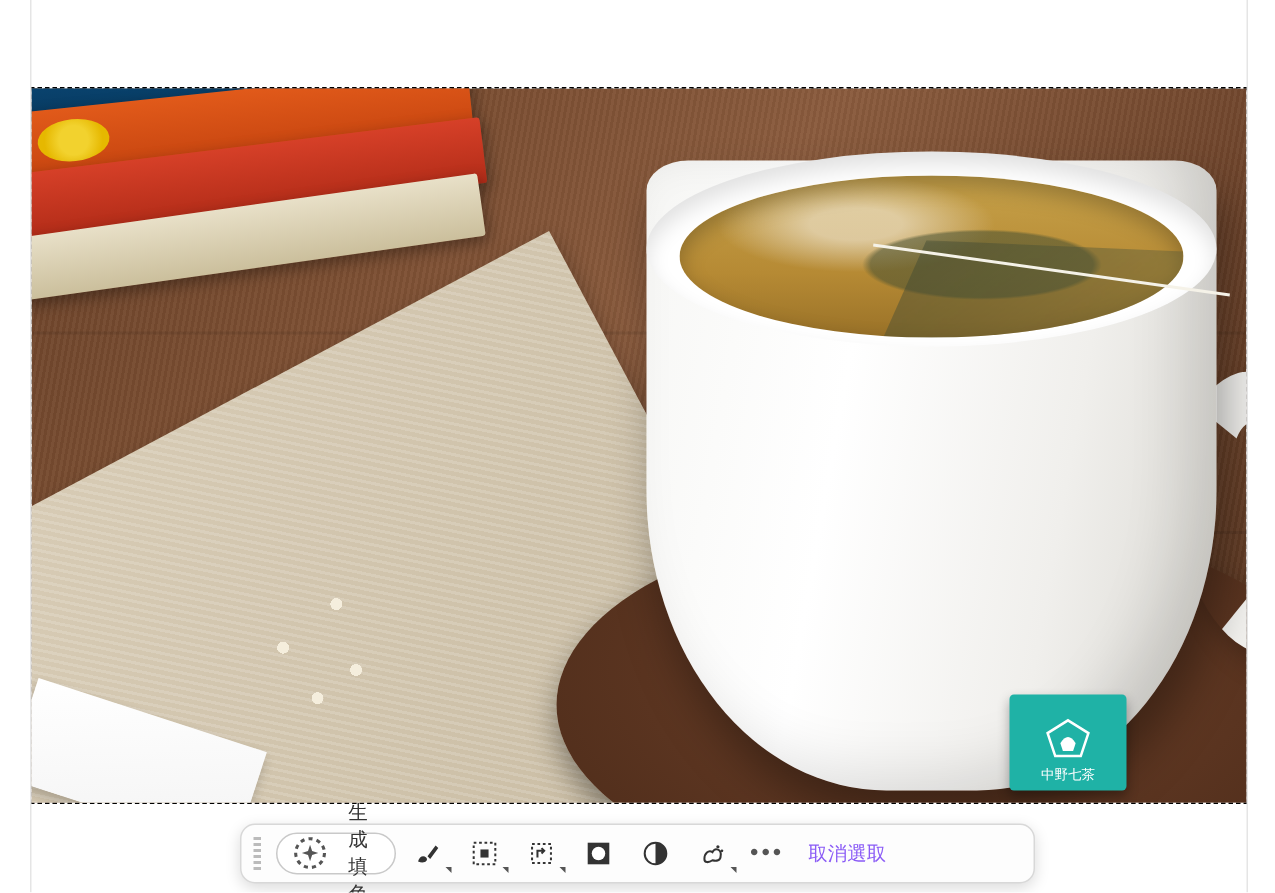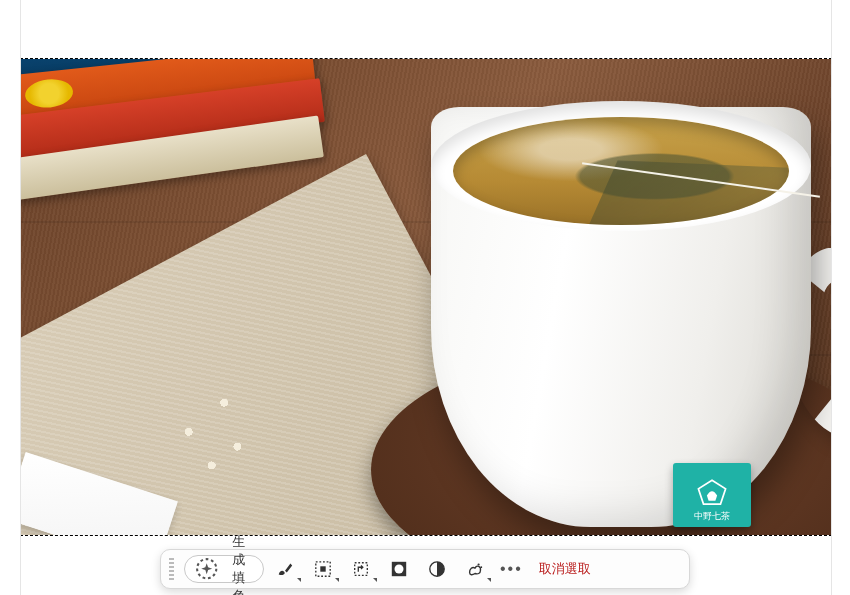--- a/index.html
+++ b/index.html
@@ -224,21 +224,21 @@
   }
   .iconbtn svg { width: 18px; height: 18px; }
   .chev {
     position: absolute; right: 1px; bottom: 2px;
     width: 0; height: 0;
     border-left: 4px solid transparent;
     border-top: 4px solid #555;
   }
   .textbtn {
     font-size: 13px;
-    color: #b91c1c;
+    color: #8b5cf6;
     padding: 4px 8px;
     border-radius: 5px;
   }
   .dots {
     font-size: 16px; color: #555; letter-spacing: 2px;
     padding: 0 4px;
   }
   .canvas-frame {
     position: absolute;
     top: 0; left: 20px; width: 812px; height: 595px;

